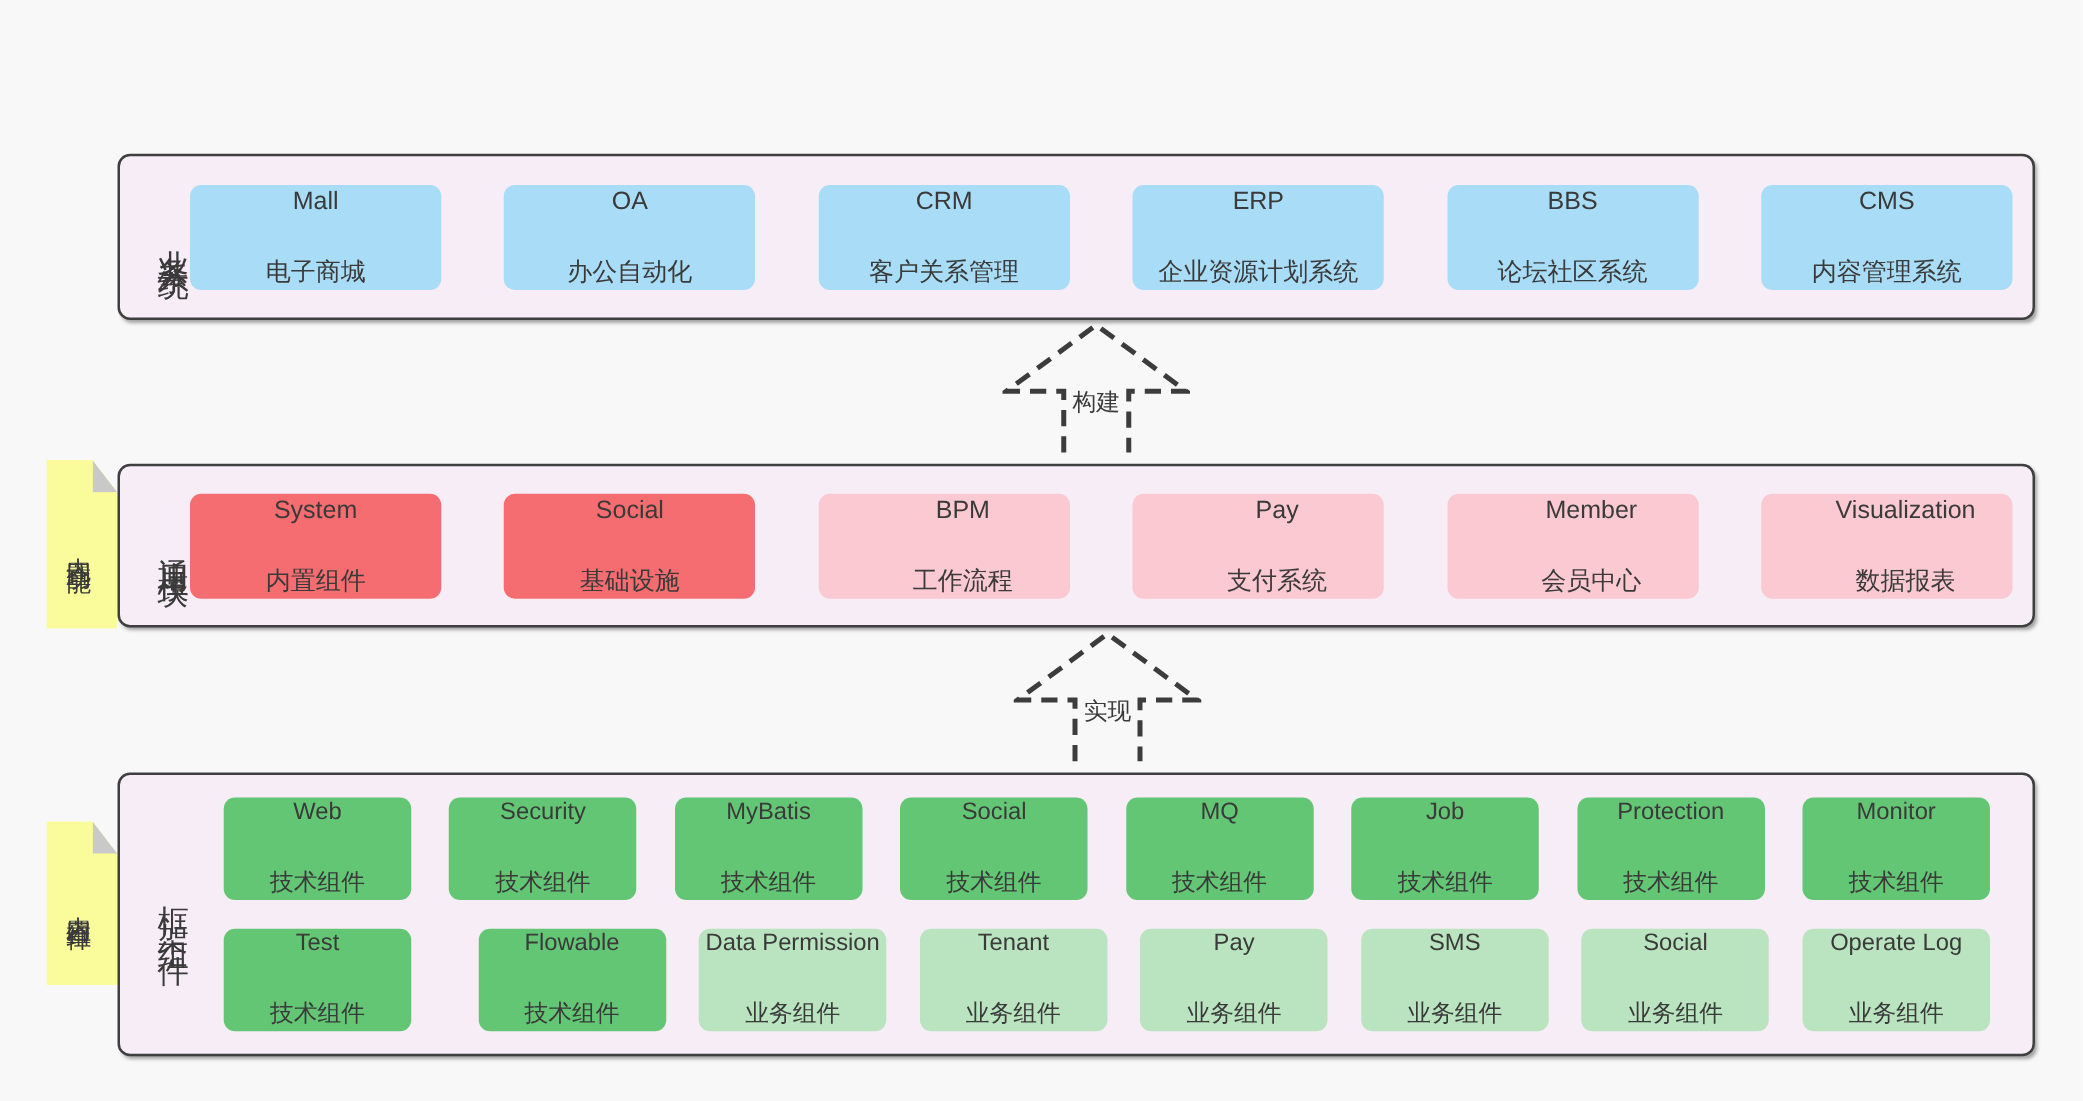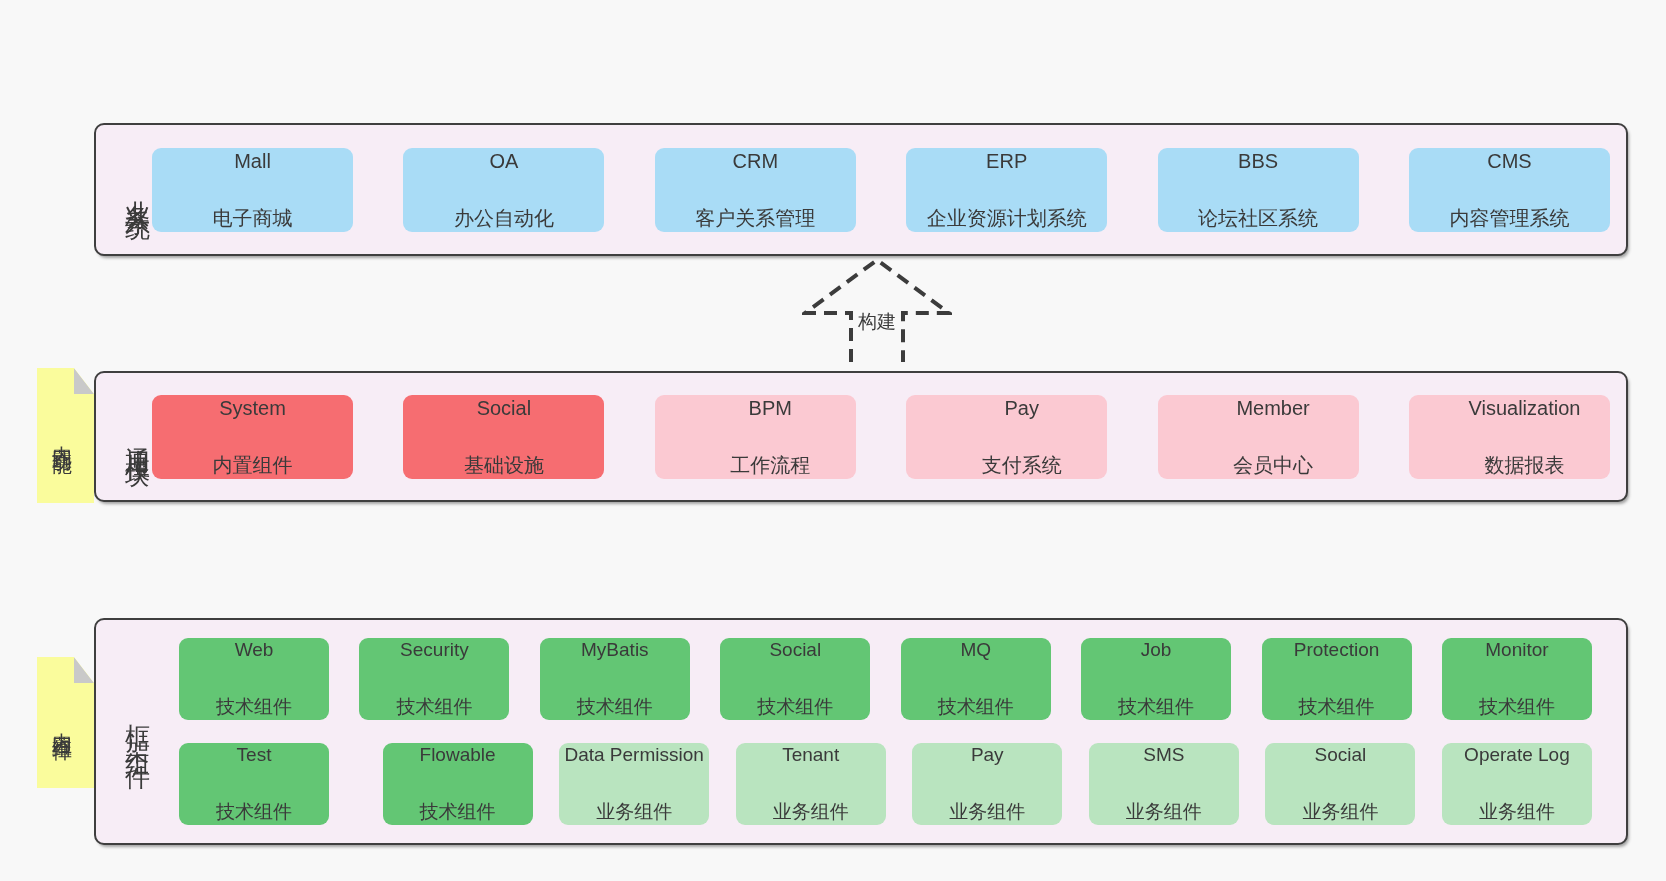--- a/index.html
+++ b/index.html
@@ -152,20 +152,26 @@
             <div class="box-desc">会员中心</div>
           </div>
           <div class="box c-pink">
             <div class="box-title">Visualization</div>
             <div class="box-desc">数据报表</div>
           </div>
         </div>
       </div>
   </div>
 
+  <div class="arrow" id="arrow-implement">
+    <svg width="150" height="108" viewBox="0 0 150 108">
+      <path d="M49,106 L49,57 L3,57 L75,4 L147,57 L101,57 L101,106" fill="none" stroke="#3c3c3c" stroke-width="4" stroke-dasharray="13 8"></path>
+    </svg>
+    <div class="arrow-label">实现</div>
+  </div>
 
   <div class="section" id="sec-framework">
     <div class="vlabel">框架组件</div>
     <div class="box-area">
         <div class="box-row">
           <div class="box c-green">
             <div class="box-title">Web</div>
             <div class="box-desc">技术组件</div>
           </div>
           <div class="box c-green">

